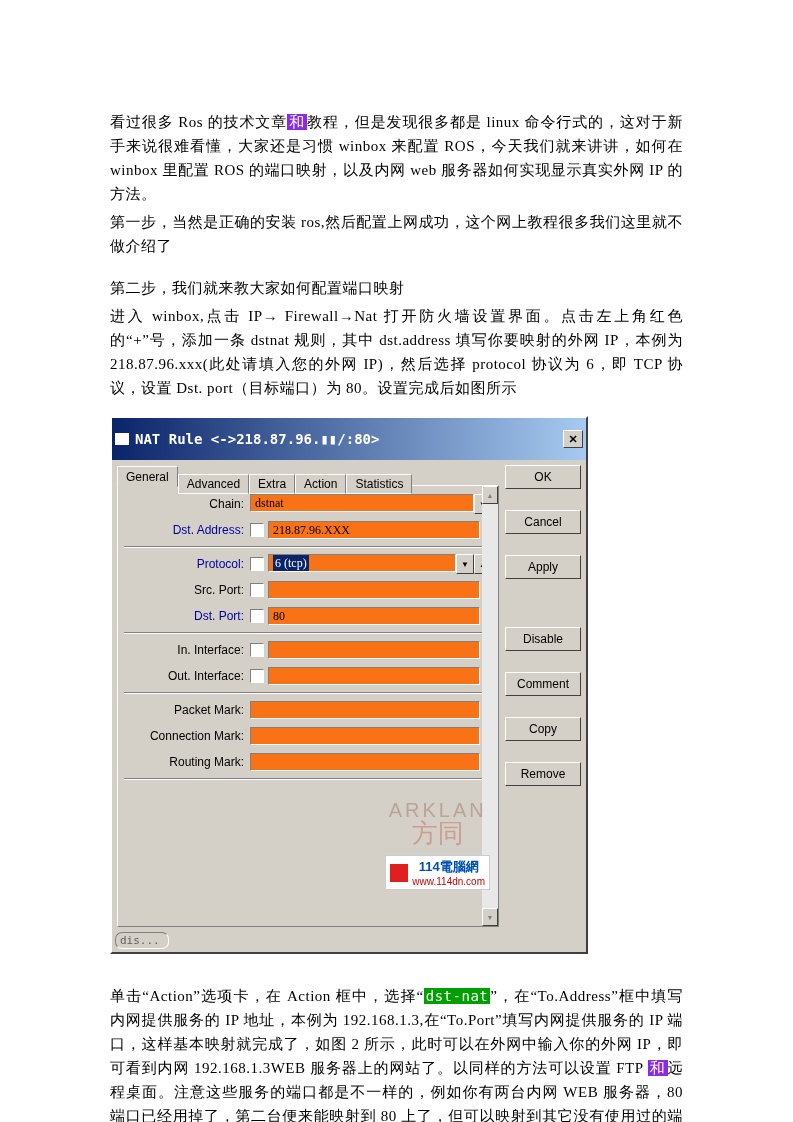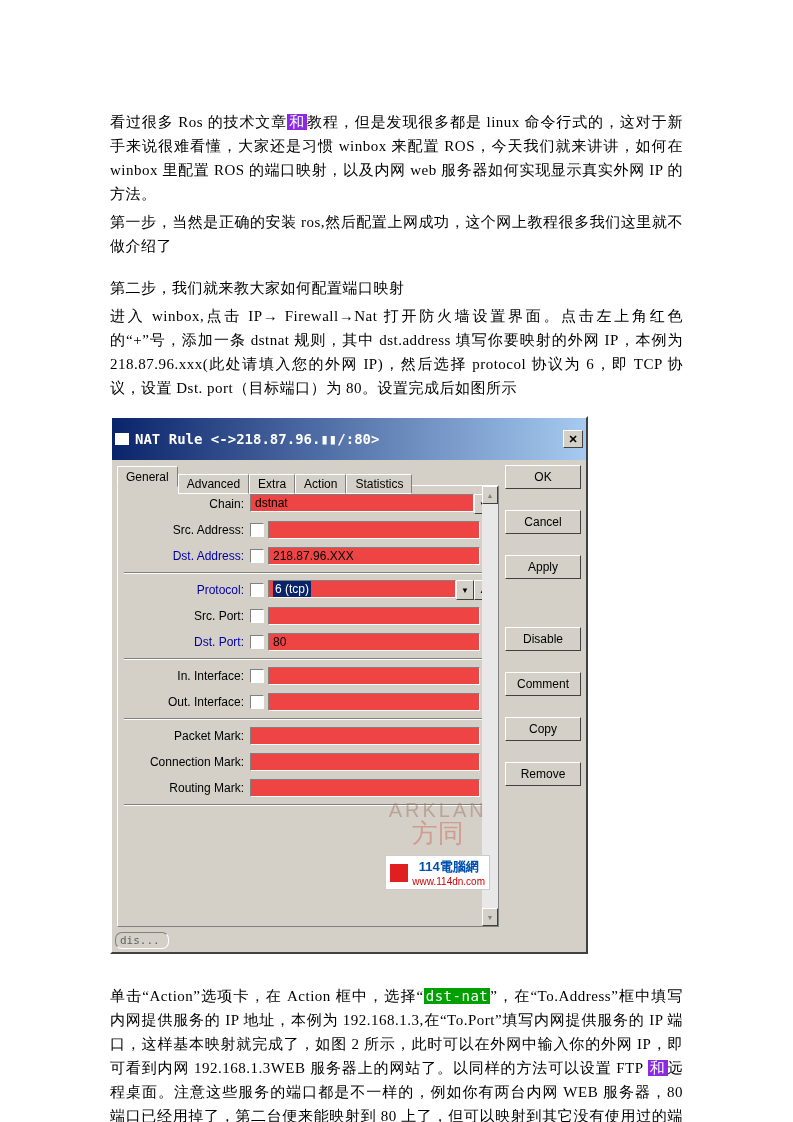--- a/index.html
+++ b/index.html
@@ -132,27 +132,27 @@
     width: 12px; height: 12px;
     border-top: 1px solid #808080; border-left: 1px solid #808080;
     border-right: 1px solid #fff; border-bottom: 1px solid #fff;
     background: #fff;
     margin-right: 4px;
     flex: none;
   }
   .field {
     border-top: 1px solid #808080; border-left: 1px solid #808080;
     border-right: 1px solid #fff; border-bottom: 1px solid #fff;
-    background: #ef4444;
+    background: #f97316;
     height: 18px;
     flex: 1;
     padding: 0 4px;
     display: flex;
     align-items: center;
-    font-family: Liberation Sans, sans-serif;
+    font-family: Liberation Serif, serif;
     font-size: 12px;
     box-sizing: border-box;
   }
   .combo {
     display: flex;
     flex: 1;
   }
   .combo .arrow, .up, .down {
     width: 16px; height: 18px;
     background: #d4d0c8;
@@ -280,26 +280,20 @@
           </div>
 
           <div class="row">
             <div class="row-label">Chain:</div>
             <div class="combo">
               <div class="field">dstnat</div>
               <div class="arrow">▼</div>
             </div>
           </div>
 
-          <div class="row">
-            <div class="row-label">Src. Address:</div>
-            <div class="chk"></div>
-            <div class="field"></div>
-            <div class="arrow">▼</div>
-          </div>
 
           <div class="row">
             <div class="row-label blue">Dst. Address:</div>
             <div class="chk"></div>
             <div class="field">218.87.96.XXX</div>
             <div class="arrow">▲</div>
           </div>
 
           <div class="divider-h"></div>
 

